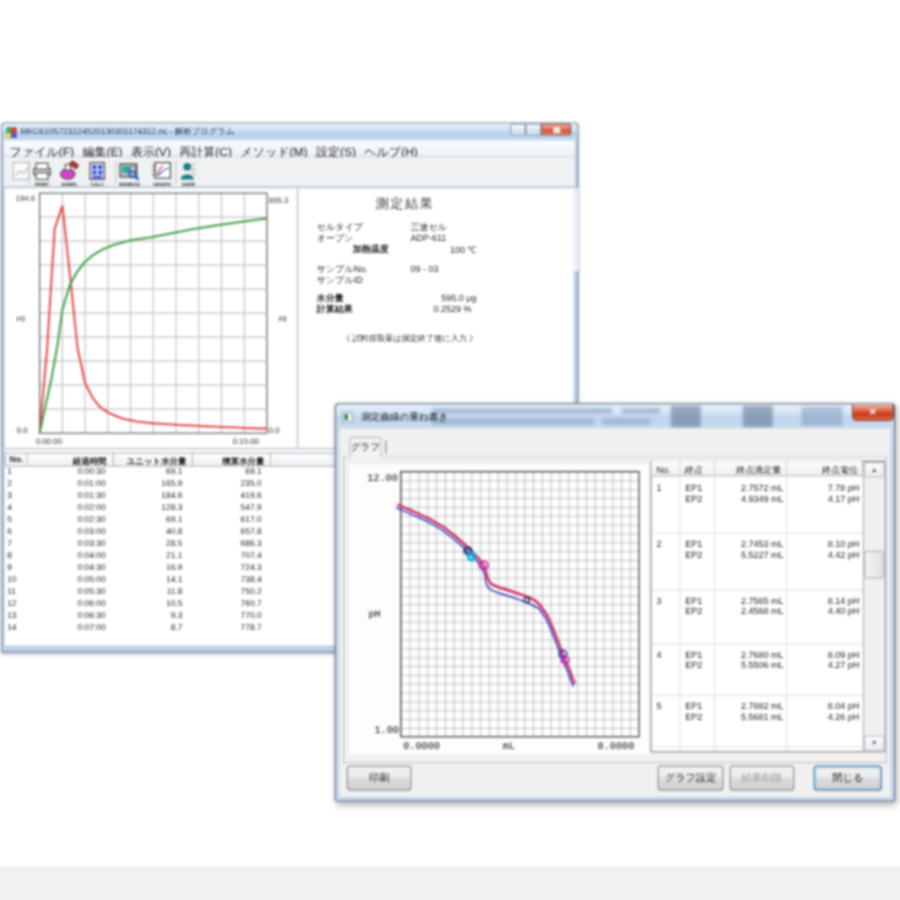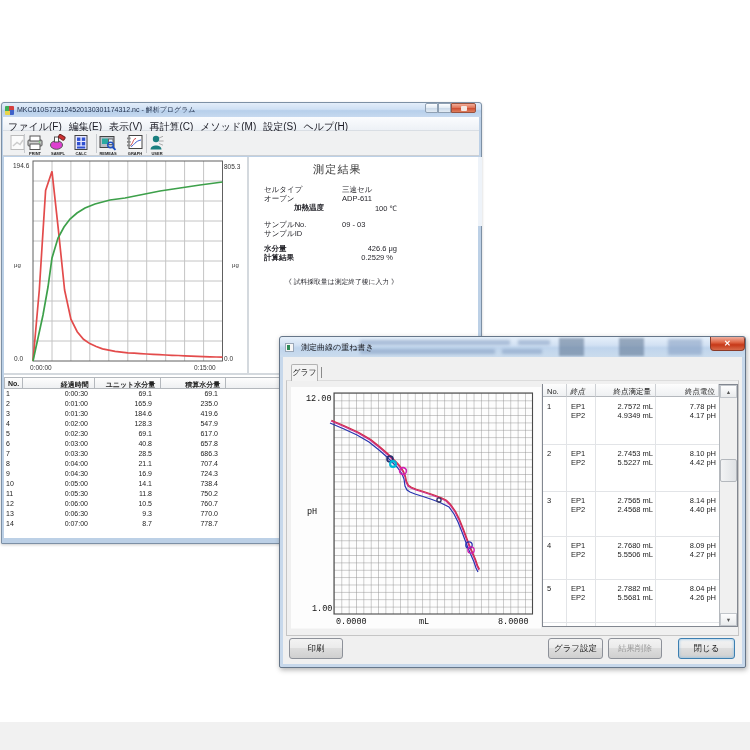--- a/index.html
+++ b/index.html
@@ -216,21 +216,21 @@
   <div class="rt" style="left:264px; top:185px;">セルタイプ</div>
       <div class="rt" style="left:342px; top:185px;">三速セル</div>
   <div class="rt" style="left:264px; top:194px;">オーブン</div>
       <div class="rt" style="left:342px; top:194px;">ADP-611</div>
   <div class="rt" style="left:264px; top:203px; font-weight:bold;margin-left:30px;">加熱温度</div>
       <div class="rnum" style="left:337px; top:203px;">100 ℃</div>
   <div class="rt" style="left:264px; top:220px;">サンプルNo.</div>
       <div class="rt" style="left:342px; top:220px;">09 - 03</div>
   <div class="rt" style="left:264px; top:229px;">サンプルID</div>
   <div class="rt" style="left:264px; top:244px; font-weight:bold;">水分量</div>
-      <div class="rnum" style="left:337px; top:244px;">426.6 μg</div>
+      <div class="rnum" style="left:337px; top:244px;">595.0 μg</div>
   <div class="rt" style="left:264px; top:253px; font-weight:bold;">計算結果</div>
       <div class="rnum" style="left:333px; top:253px;">0.2529 %</div>
   <div class="rt" style="left:285px; top:277px; font-size:6.8px;">《 試料採取量は測定終了後に入力 》</div>
 
   <div id="w1dtable">
         <div class="hcell first" style="left:4px; width:19px;">
           <span style="left:3px; right:auto;">No.</span>
         </div>
         <div class="hcell" style="left:23px; width:71.7px;">
           <span style="">経過時間</span>

